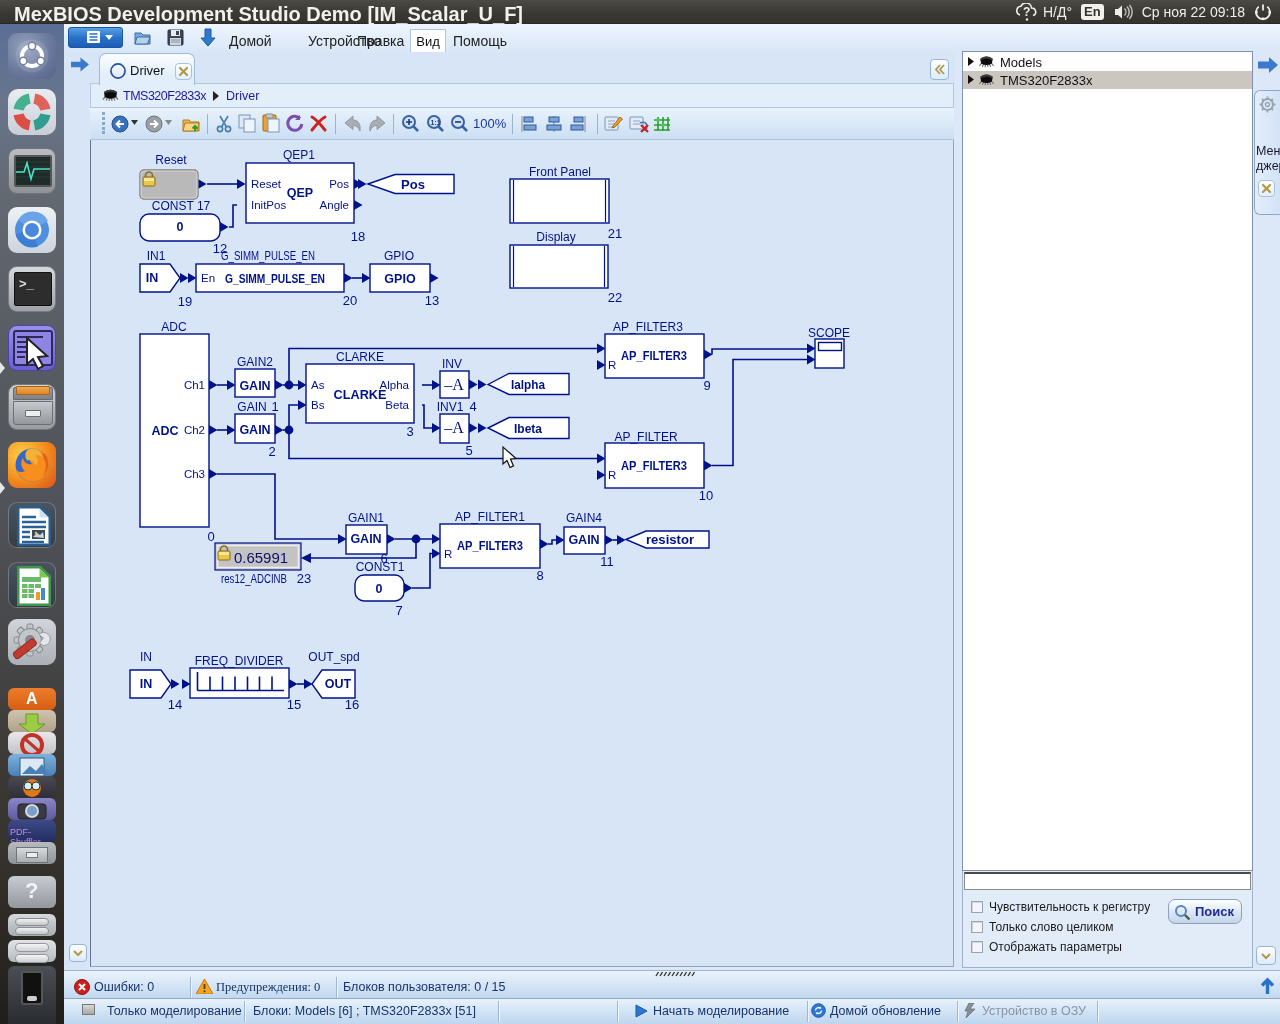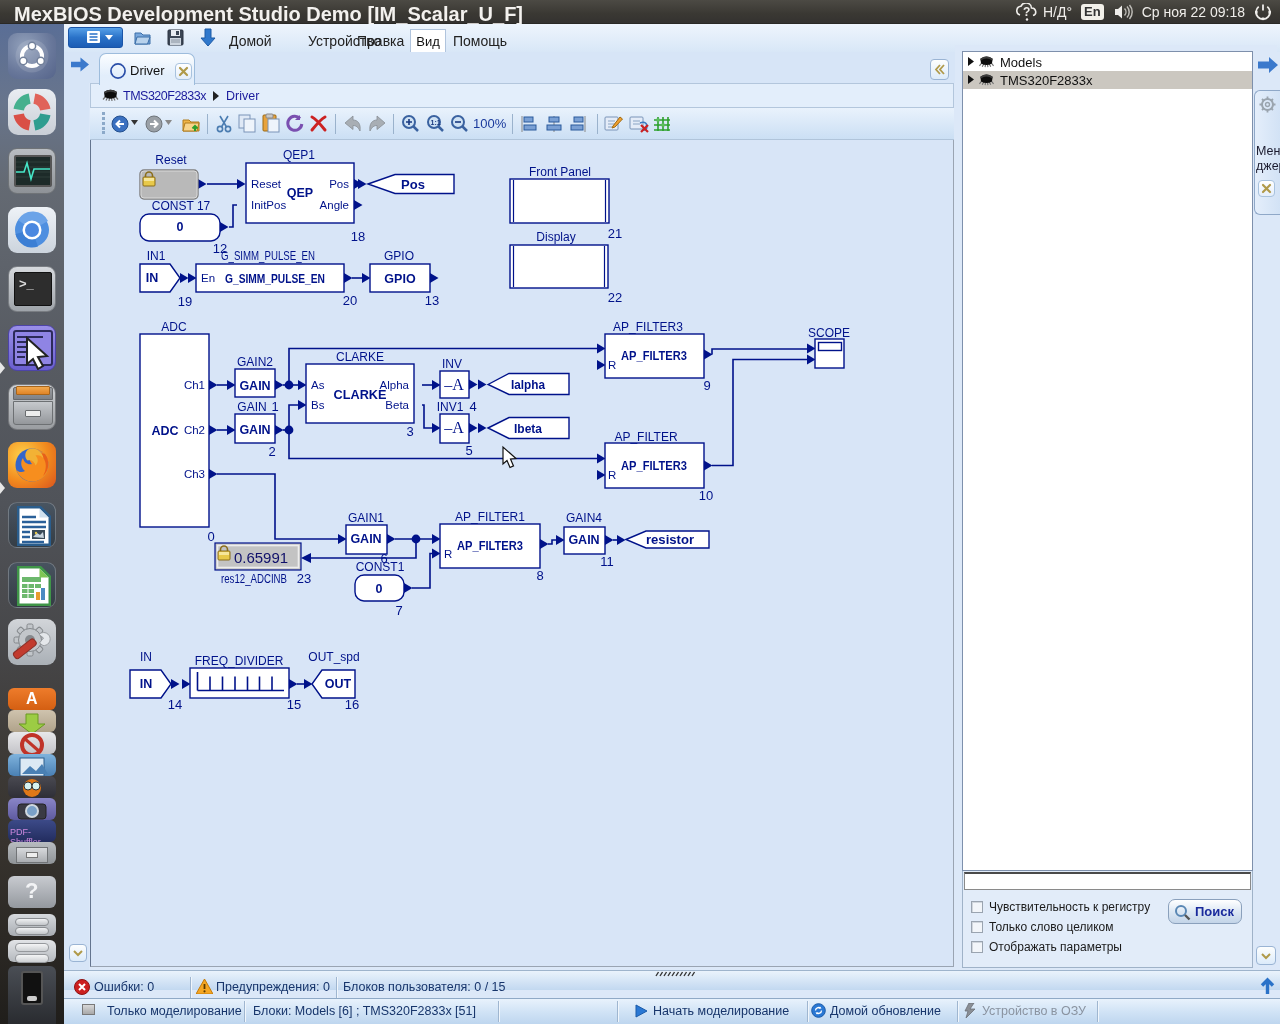--- a/index.html
+++ b/index.html
@@ -33,21 +33,21 @@
   background:linear-gradient(#e9f2fc,#cbdff4); border-bottom:1px solid #b0c4da; }
 
 #canvas { left:90px; top:140px; width:864px; height:827px; background:#d8e5f7;
   border-left:1px solid #64748e; border-right:1px solid #9aa4b2; border-bottom:1px solid #9aa4b2; }
 
 #rightarea { left:955px; top:45px; width:322px; height:923px; background:#dce8f8; }
 #treebox { position:absolute; left:7px; top:6px; width:291px; height:820px; background:#fff;
   border:1px solid #7e90ac; }
 #searcharea { position:absolute; left:7px; top:826px; width:291px; height:97px; background:#e2ecf9; border:1px solid #9fb2c8; border-top:none;}
 
-#status1 { left:64px; top:970px; width:1216px; height:20px;
+#status1 { left:64px; top:970px; width:1216px; height:28px;
   background:linear-gradient(#eaf3fc,#c2d8f0); border-top:1px solid #9eb4cc;text-align:right; }
 #status2 { left:64px; top:998px; width:1216px; height:26px;
   background:linear-gradient(#e8f2fc 0%,#cfe2f5 55%,#bed6ef 100%); border-top:1px solid #8fa9c6;text-align:center; }
 .s2sep { position:absolute; top:2px; height:21px; width:1px; background:#9fb6d0; box-shadow:1px 0 0 #f0f6fc; }
 .stext { position:absolute; font-size:12.5px; color:#17356b; white-space:nowrap; }
 </style>
 </head>
 <body>
 
 <div class="abs" id="toppanel">
@@ -805,21 +805,21 @@
       <circle cx="8" cy="8" r="7.5" fill="none" stroke="#8e1212"></circle>
       <path d="M5 5l6 6M11 5l-6 6" stroke="#fff" stroke-width="2"></path>
     </svg>
   <span class="stext" style="left:30px;top:9px;">Ошибки: 0</span>
   <div class="s2sep" style="left:126px;top:6px;"></div>
   <svg class="abs" style="left:132px;top:8px;" width="17" height="15">
       <path d="M8.5 0L17 15H0z" fill="#f5a623" stroke="#c47a08"></path>
       <path d="M8.5 5v5" stroke="#5a3a00" stroke-width="1.8"></path>
       <circle cx="8.5" cy="12.3" r="1.1" fill="#5a3a00"></circle>
     </svg>
-  <span class="stext" style="left:152px;top:9px;">Предупреждения: 0</span>
+  <span class="stext" style="left:152px;top:9px;font-family:Liberation Serif, serif;">Предупреждения: 0</span>
   <div class="s2sep" style="left:272px;top:6px;"></div>
   <span class="stext" style="left:279px;top:9px;">Блоков пользователя: 0 / 15</span>
   <svg class="abs" style="left:1195px;top:6px;" width="17" height="20" viewBox="0 0 17 20">
       <path d="M8.5 1v14M3 9.5l5.5 5.5L14 9.5" stroke="#2a72c8" stroke-width="3.4" fill="none" transform="rotate(180 8.5 9)"></path>
     </svg>
 </div>
 <div class="abs" id="status2">
   <div class="abs" style="left:18px;top:5px;width:13px;height:11px;background:linear-gradient(#d8d8d8,#a8a8a8);border:1px solid #787878;"></div>
   <span class="stext" style="left:43px;top:5px;">Только моделирование</span>
   <div class="s2sep" style="left:180px;"></div>

